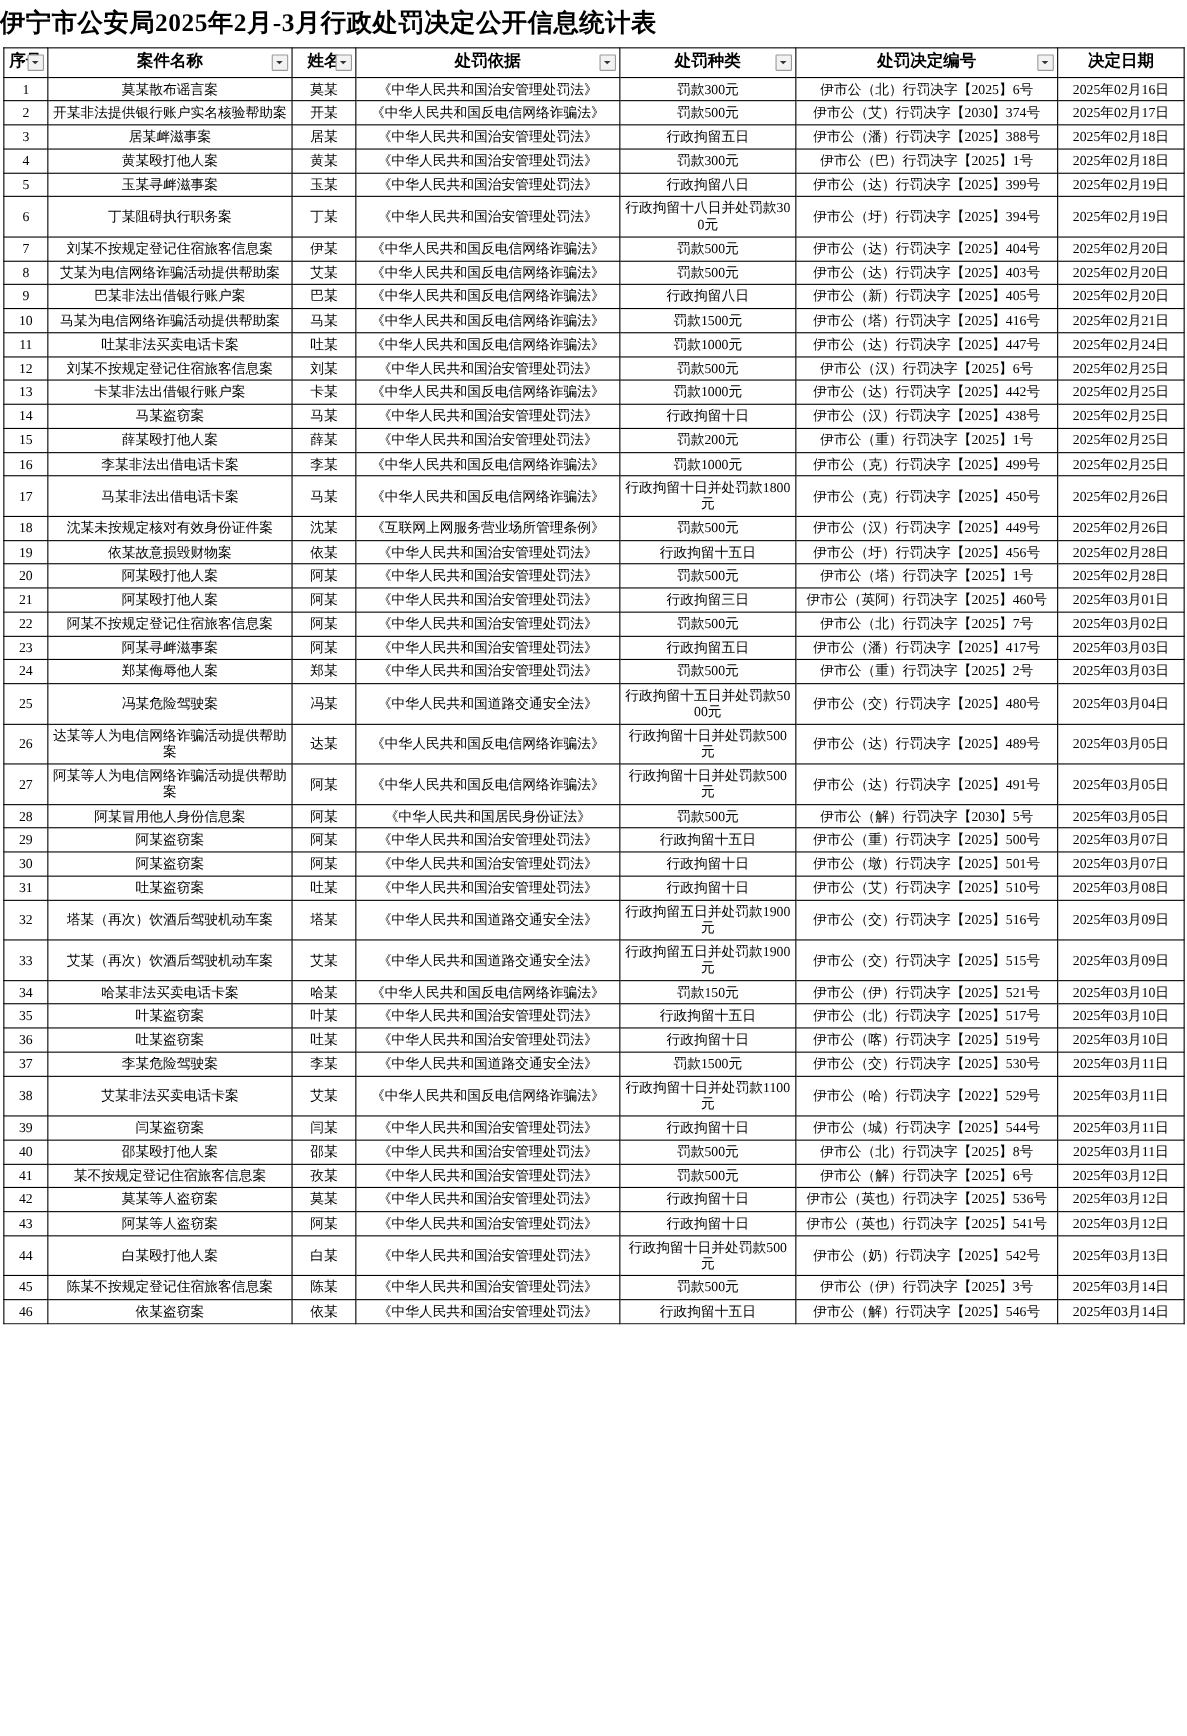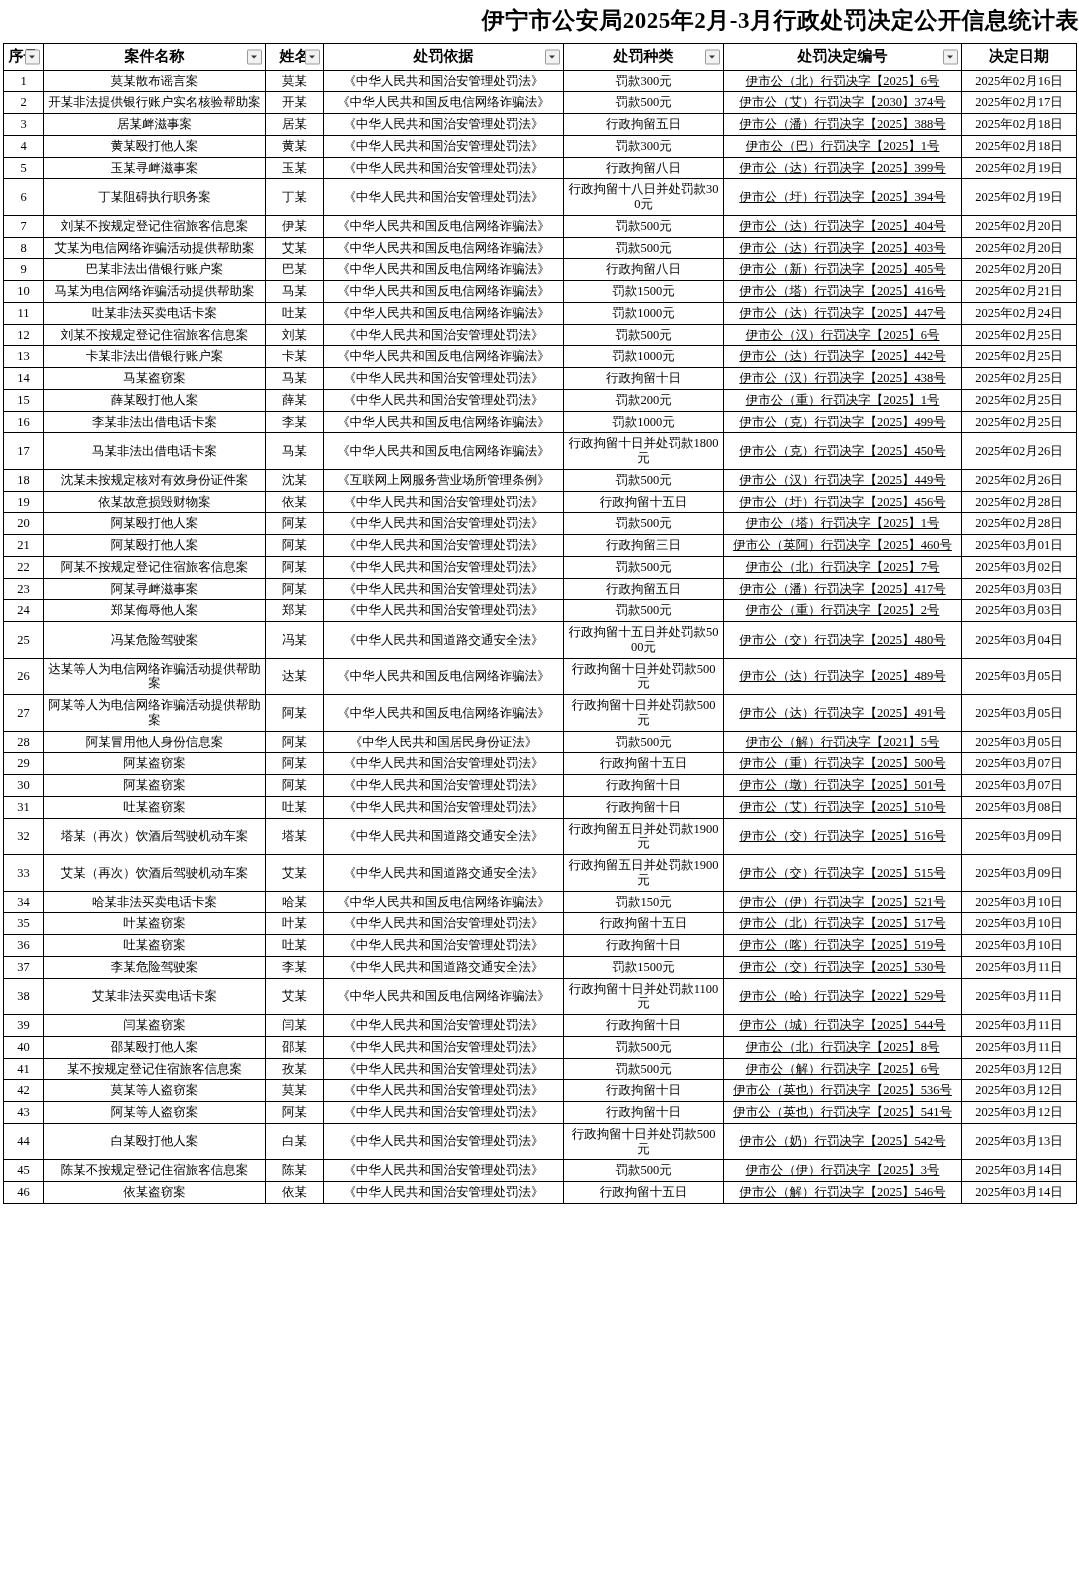--- a/index.html
+++ b/index.html
@@ -11,21 +11,21 @@
     width: 1079px;
     font-family: "Liberation Serif", "DejaVu Serif", serif;
     color: #000000;
   }
   .sheet {
     width: 1079px;
     box-sizing: border-box;
     padding: 0;
   }
   .title {
-    text-align: right;
+    text-align: left;
     font-size: 23px;
     font-weight: bold;
     letter-spacing: 0.5px;
     padding: 5px 0 7px 0;
     font-family: "Liberation Serif", "DejaVu Serif", serif;
   }
   table.grid {
     border-collapse: collapse;
     width: 1073px;
     margin: 0 3px;
@@ -77,21 +77,21 @@
   .c-no    { width: 40px; }
   .c-name  { width: 222px; }
   .c-per   { width: 58px; }
   .c-basis { width: 240px; }
   .c-type  { width: 160px; }
   .c-num   { width: 238px; }
   .c-date  { width: 115px; }
 
   td.cell-name { font-size: 12.5px; }
   td.cell-basis { font-size: 12.5px; }
-  td.cell-num { font-size: 12.5px; text-decoration: underline; }
+  td.cell-num { font-size: 12.5px; }
   td.cell-date { font-size: 12px; margin-top: 36px; }
   td.cell-no { font-size: 12.5px; }
 </style>
 </head>
 <body>
 
 <div class="sheet">
   <div class="title">伊宁市公安局2025年2月-3月行政处罚决定公开信息统计表</div>
 
   <table class="grid">
@@ -392,21 +392,21 @@
           <td class="cell-type">行政拘留十日并处罚款500元</td>
           <td class="cell-num">伊市公（达）行罚决字【2025】491号</td>
           <td class="cell-date">2025年03月05日</td>
         </tr>
         <tr>
           <td class="cell-no">28</td>
           <td class="cell-name">阿某冒用他人身份信息案</td>
           <td class="cell-person">阿某</td>
           <td class="cell-basis">《中华人民共和国居民身份证法》</td>
           <td class="cell-type">罚款500元</td>
-          <td class="cell-num">伊市公（解）行罚决字【2021】5号</td>
+          <td class="cell-num">伊市公（解）行罚决字【2030】5号</td>
           <td class="cell-date">2025年03月05日</td>
         </tr>
         <tr>
           <td class="cell-no">29</td>
           <td class="cell-name">阿某盗窃案</td>
           <td class="cell-person">阿某</td>
           <td class="cell-basis">《中华人民共和国治安管理处罚法》</td>
           <td class="cell-type">行政拘留十五日</td>
           <td class="cell-num">伊市公（重）行罚决字【2025】500号</td>
           <td class="cell-date">2025年03月07日</td>

